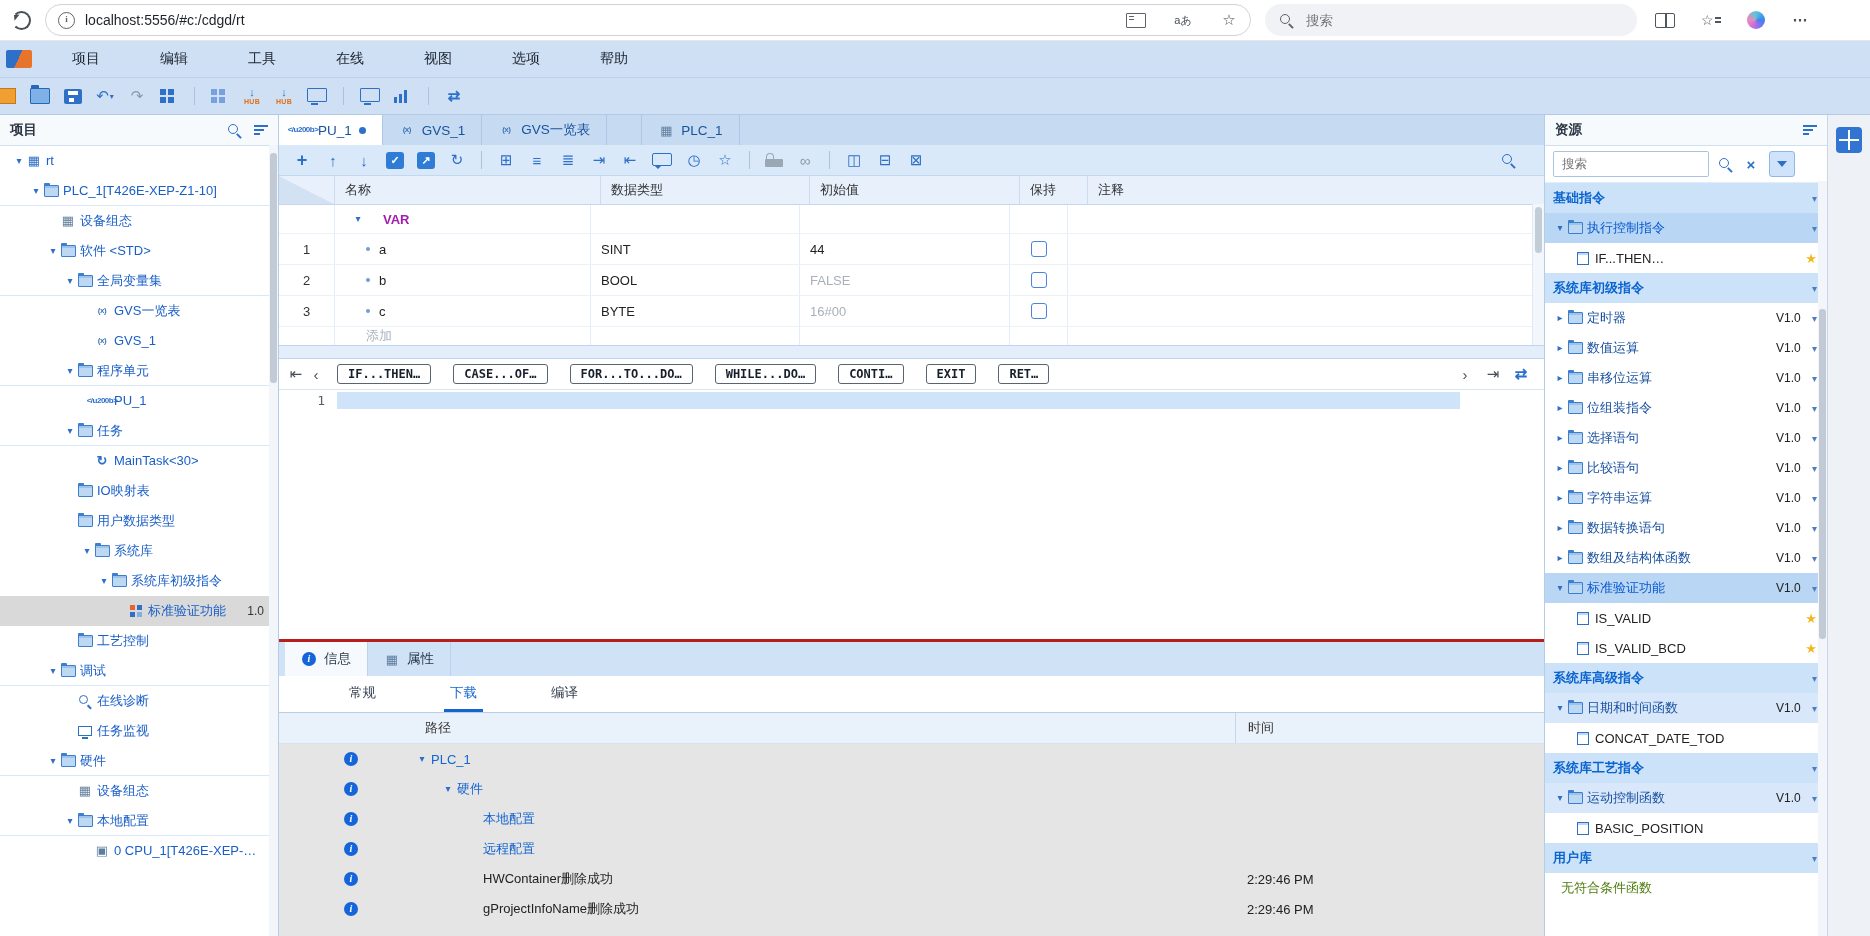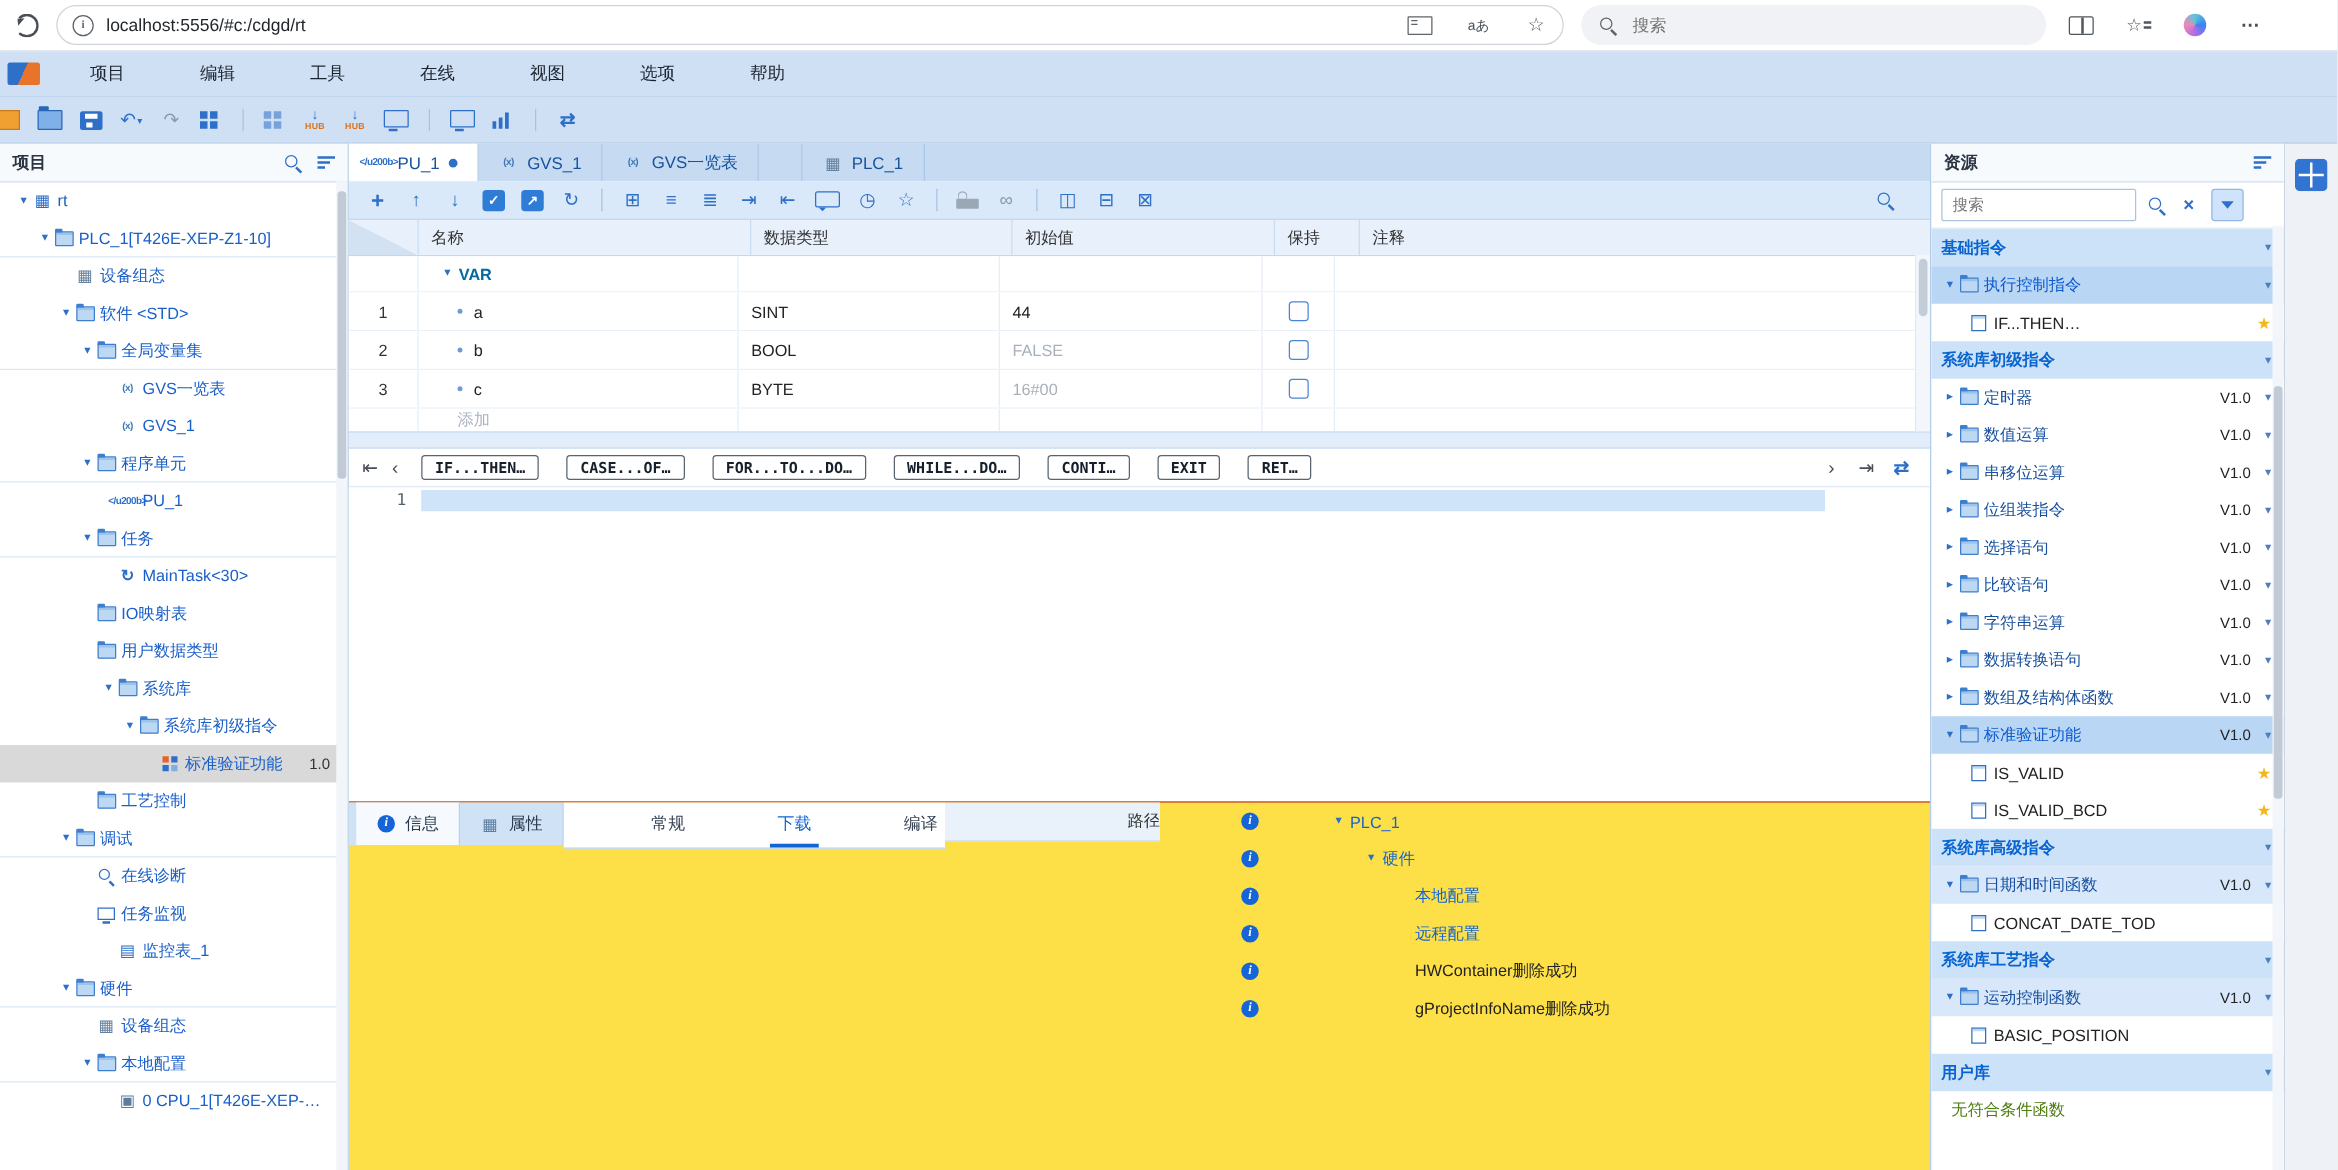--- a/index.html
+++ b/index.html
@@ -136,40 +136,40 @@
   .c-type{width:198px;flex:none}
   .c-init{width:199px;flex:none}
   .c-keep{width:57px;flex:none}
   .c-comment{flex:1;border-right:0!important}
   .vt-row,.vt-group{display:flex;height:30px;border-bottom:1px solid #e9f2fb;background:#fff}
   .vt-group{height:28px}
   .vt-num{width:55px;flex:none;display:flex;align-items:center;justify-content:center;border-right:1px solid #e3eefa;color:#333}
   .vt-cell{display:flex;align-items:center;border-right:1px solid #e3eefa;padding-left:10px;color:#222}
   .vt-cell.c-name{padding-left:0}
   .vt-cell.c-keep{justify-content:center;padding-left:0}
-  .grp{color:#0369a1;font-weight:700;margin-left:2px}
+  .grp{color:#a21caf;font-weight:700;margin-left:18px}
   .vt-group .chev{margin-left:16px}
   .bullet{width:4px;height:4px;border-radius:50%;background:#6f9cd4;margin:0 9px 0 31px;flex:none}
   .init-muted .c-init{color:#a8b0ba}
   .cb{width:14px;height:14px;border:1.5px solid #4a86d8;border-radius:3px;background:#fdfdfe}
   .vt-partial{height:18px;overflow:hidden;border-bottom:0}
   .addlbl{color:#aab4c0;margin-left:31px}
   .vt-sb{position:absolute;top:28px;right:0;width:11px;bottom:0;background:#f3f7fb;border-left:1px solid #e0eaf4}
   .vt-sb .thumb{margin:3px 2px 0 2px;height:46px;background:#c3cdd8;border-radius:4px}
   .splitter{height:12px;flex:none;background:#e3eefa;border-top:1px solid #bed5ee;border-bottom:1px solid #bed5ee}
   .snipbar{height:30px;flex:none;display:flex;align-items:center;gap:6px;padding:0 8px;border-bottom:1px solid #d8e4f2;background:#fff}
   .snips{display:flex;align-items:center;gap:22px;margin-left:6px}
   .snip{border:1px solid #5a6470;border-radius:3px;background:#fff;padding:2px 10px;font:700 12px "DejaVu Sans Mono",monospace;color:#16202c;white-space:nowrap}
   .snav-right{margin-left:auto;display:flex;align-items:center;gap:10px;padding-right:6px}
   .editor{flex:1;display:flex;position:relative;overflow:hidden;background:#fff}
   .gutter{width:46px;flex:none;text-align:right;padding:3px 12px 0 0;color:#55606e;font:13px "DejaVu Sans Mono",monospace}
   .codearea{flex:1;position:relative}
   .curline{position:absolute;top:2px;left:0;height:17px;width:93%;background:#cfe4f8}
   
-  .bpanel{height:294px;flex:none;border-top:1px solid #b91c1c;display:flex;flex-direction:row;background:#fde047}
+  .bpanel{height:294px;flex:none;border-top:3px solid #b91c1c;display:flex;flex-direction:column;background:#e5e5e5}
   .btabs{height:34px;flex:none;background:#cfe2f6;display:flex;align-items:stretch;padding-left:6px}
   .btab{display:flex;align-items:center;gap:7px;padding:0 16px;color:#2a3a4c;font-size:13.5px;border-right:1px solid #bcd2ec;white-space:nowrap}
   .btab.active{background:#f6faff}
   .bsubtabs{height:36px;flex:none;background:#fff;display:flex;align-items:stretch;gap:62px;padding-left:64px;border-bottom:1px solid #b9cfe8}
   .bsub{display:flex;align-items:center;padding:0 6px;color:#3a4656;font-size:13.5px;border-bottom:3px solid transparent;white-space:nowrap}
   .bsub.active{color:#1565d0;border-bottom-color:#1565d0}
   .bthead{height:30px;flex:none;background:#e9f1fa;position:relative;display:flex;align-items:center;border-bottom:1px solid #d5e4f4}
   .bth-path{margin-left:146px;color:#333}
   .bth-time{position:absolute;left:956px;top:0;bottom:0;padding-left:12px;border-left:1px solid #c3d6ea;display:flex;align-items:center;color:#333}
   .brow{height:30px;flex:none;display:flex;align-items:center;position:relative}
@@ -467,26 +467,20 @@
           </div>
 
           <div class="tree-row" style="--lv: 3;">
             <span class="chev"></span>
             <span class="ico ico-screen"></span>
             <span class="lbl">任务监视</span>
             <span class="badge"></span>
           </div>
 
 
-          <div class="tree-row" style="--lv: 4;">
-            <span class="chev"></span>
-            <span class="ico ico-table"></span>
-            <span class="lbl">监控表_1</span>
-            <span class="badge"></span>
-          </div>
 
           <div class="tree-row ch-down sep" style="--lv: 2;">
             <span class="chev"></span>
             <span class="ico ico-folder"></span>
             <span class="lbl">硬件</span>
             <span class="badge"></span>
           </div>
 
           <div class="tree-row" style="--lv: 3;">
             <span class="chev"></span>

